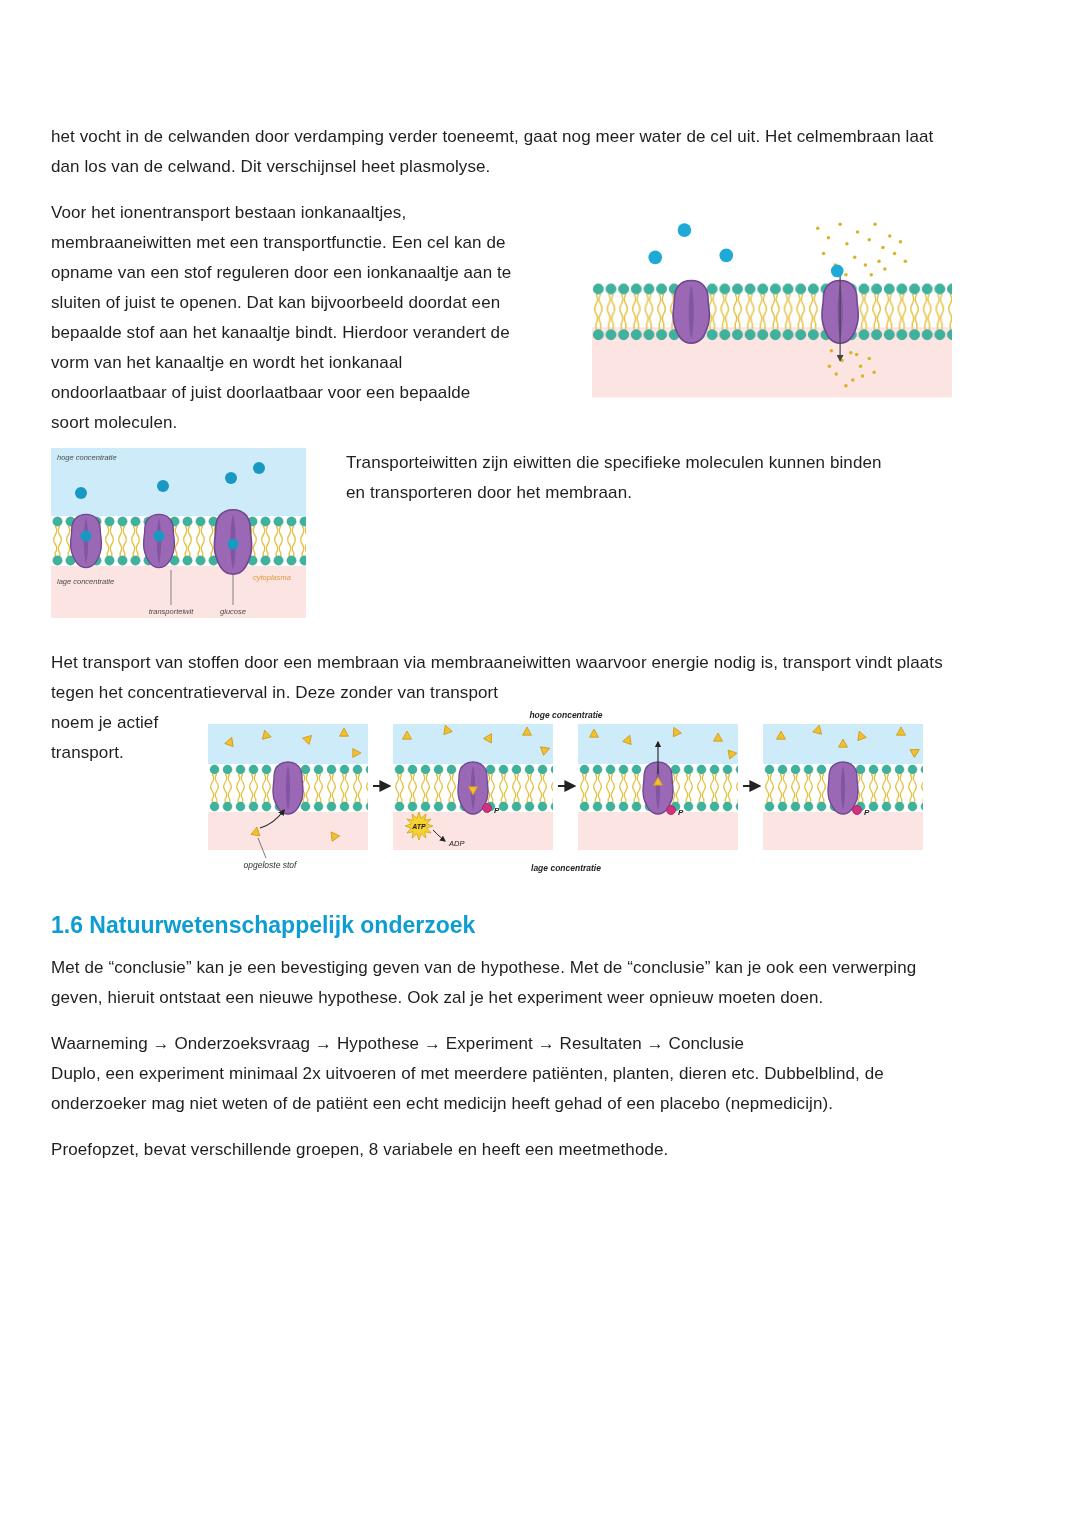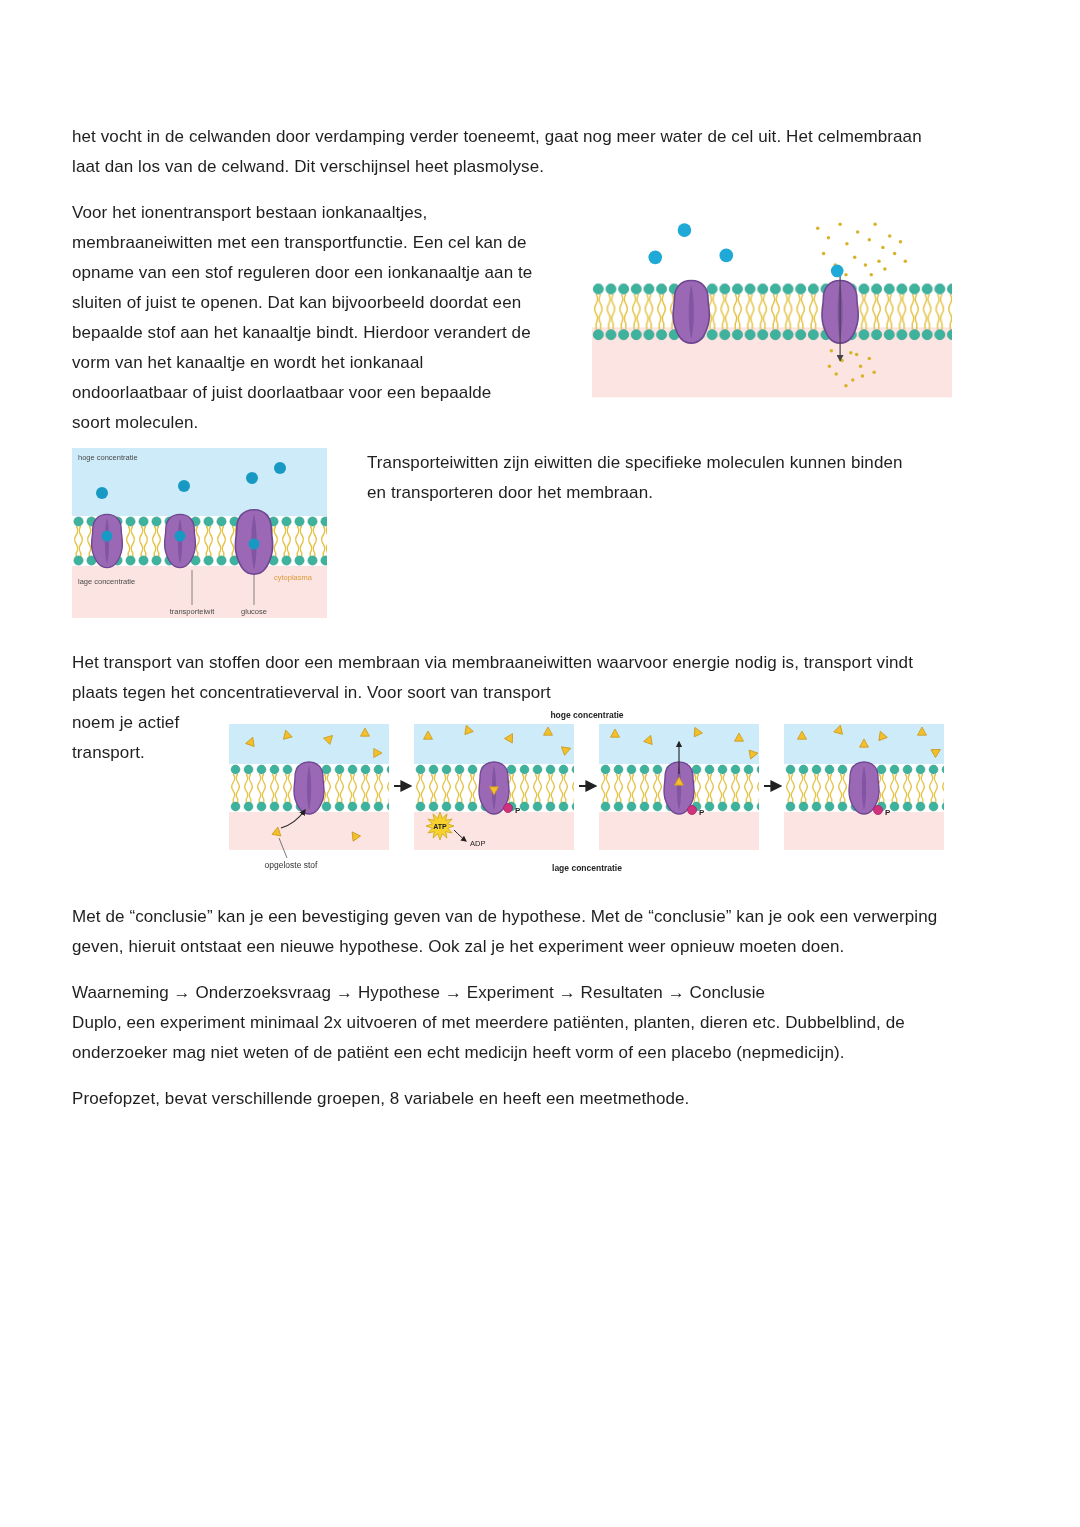--- a/index.html
+++ b/index.html
@@ -4,33 +4,33 @@
 <style>
   * { box-sizing: border-box; }
   html, body { margin: 0; padding: 0; }
   body {
     width: 1080px;
     min-height: 1527px;
     background: #ffffff;
     font-family: "Liberation Sans", sans-serif;
     color: #1f1f1f;
   }
-  .page { padding: 122px 128px 40px 72px; }
+  .page { padding: 122px 128px 40px 51px; }
   .para {
     font-size: 17px;
     line-height: 30px;
     letter-spacing: 0.1px;
     margin: 0 0 16px 0;
   }
   .para.tight { margin-bottom: 0; }
   .para.mt0 { margin-top: 0; }
   .row { display: flex; align-items: flex-start; margin-top: 8px; }
   .row-ion { margin-bottom: 8px; }
   .col-text { width: 462px; margin-bottom: 0; }
-  figure { margin: 0; padding: 0; }
+  figure { margin: 0; padding: 0; font-style: italic; }
   .fig-ion { margin-left: auto; margin-top: 12px; }
   .row-transport { margin: 10px 0 26px 0; }
   .col-text2 { width: 540px; margin-left: 40px; margin-top: 0; }
   .row-active { width: 872px; margin: 0 0 18px 0; gap: 20px; }
   .col-narrow { width: 157px; margin-bottom: 0; }
   .heading {
     font-size: 23px;
     font-weight: 700;
     color: #0e9dd3;
     margin: 28px 0 14px 0;
@@ -180,21 +180,21 @@
         <text x="6" y="136" class="svg-lbl">lage concentratie</text>
         <text x="202" y="132" class="svg-lbl-o">cytoplasma</text>
         <text x="120" y="166" text-anchor="middle" class="svg-lbl">transporteiwit</text>
         <text x="182" y="166" text-anchor="middle" class="svg-lbl">glucose</text>
       </svg>
     </figure>
 
     <p class="para col-text2">Transporteiwitten zijn eiwitten die specifieke moleculen kunnen binden en transporteren door het membraan.</p>
   </div>
 
-  <p class="para tight">Het transport van stoffen door een membraan via membraaneiwitten waarvoor energie nodig is, transport vindt plaats tegen het concentratieverval in. Voor soort van transport</p>
+  <p class="para tight">Het transport van stoffen door een membraan via membraaneiwitten waarvoor energie nodig is, transport vindt plaats tegen het concentratieverval in. Deze zonder van transport</p>
 
   <div class="row row-active">
     <p class="para col-narrow">noem je actief transport.</p>
 
     <figure>
       <svg width="715" height="172" viewBox="0 0 715 172">
         <defs>
           <pattern id="mem3" patternUnits="userSpaceOnUse" x="0" y="56" width="13" height="48">
             <path d="M4.2,10 q3,4.2 0,8.4 q-3,4.2 0,8.4 q3,4.2 0,8.4 l0,3.8" stroke="#e5c244" stroke-width="1.3" fill="none"></path>
             <path d="M8.8,10 q-3,4.2 0,8.4 q3,4.2 0,8.4 q-3,4.2 0,8.4 l0,3.8" stroke="#e5c244" stroke-width="1.3" fill="none"></path>
@@ -292,21 +292,22 @@
         <line x1="350" y1="78" x2="366" y2="78" stroke="#222" stroke-width="2" marker-end="url(#arr3)"></line>
         <line x1="535" y1="78" x2="551" y2="78" stroke="#222" stroke-width="2" marker-end="url(#arr3)"></line>
 
         <line x1="58" y1="150" x2="50" y2="130" stroke="#555" stroke-width="0.8"></line>
         <text x="62" y="160" text-anchor="middle" class="svg-lbl-s">opgeloste stof</text>
         <text x="358" y="163" text-anchor="middle" class="svg-lbl-b">lage concentratie</text>
       </svg>
     </figure>
   </div>
 
+  <h2 class="heading">1.6 Natuurwetenschappelijk onderzoek</h2>
 
   <p class="para mt0">Met de “conclusie” kan je een bevestiging geven van de hypothese. Met de “conclusie” kan je ook een verwerping geven, hieruit ontstaat een nieuwe hypothese. Ook zal je het experiment weer opnieuw moeten doen.</p>
   <p class="para tight">Waarneming → Onderzoeksvraag → Hypothese → Experiment → Resultaten → Conclusie</p>
 
-  <p class="para">Duplo, een experiment minimaal 2x uitvoeren of met meerdere patiënten, planten, dieren etc. Dubbelblind, de onderzoeker mag niet weten of de patiënt een echt medicijn heeft vorm of een placebo (nepmedicijn).</p>
+  <p class="para">Duplo, een experiment minimaal 2x uitvoeren of met meerdere patiënten, planten, dieren etc. Dubbelblind, de onderzoeker mag niet weten of de patiënt een echt medicijn heeft gehad of een placebo (nepmedicijn).</p>
 
   <p class="para">Proefopzet, bevat verschillende groepen, 8 variabele en heeft een meetmethode.</p>
 
 </main>
 
 </body></html>

